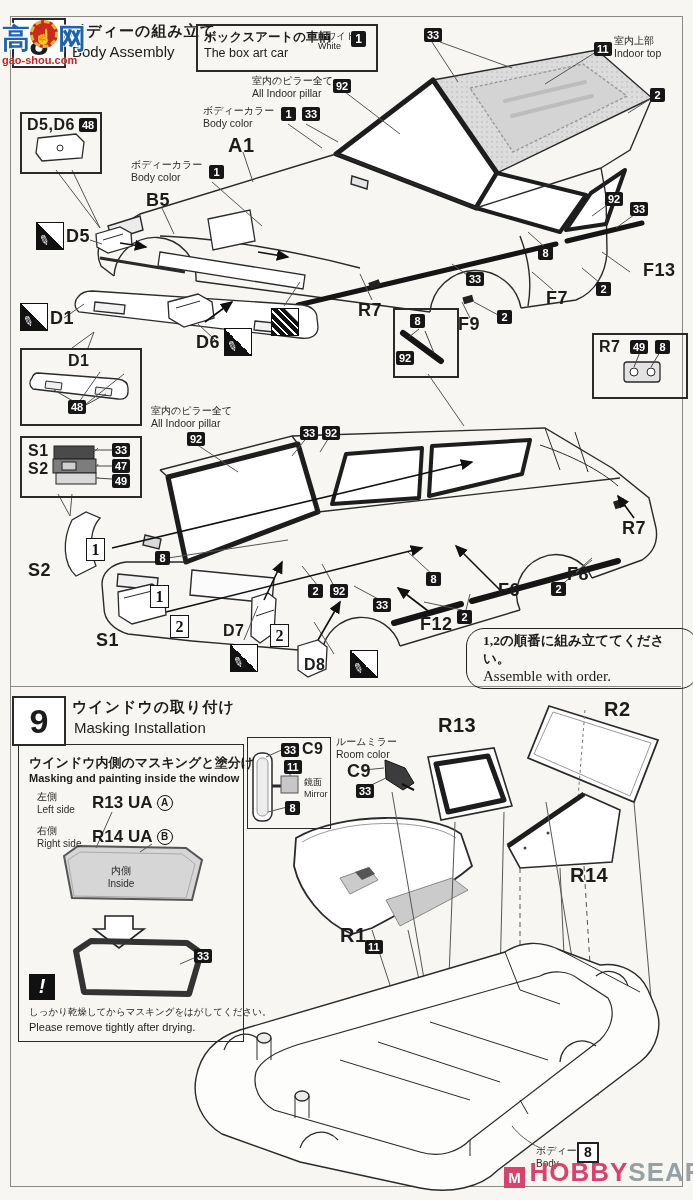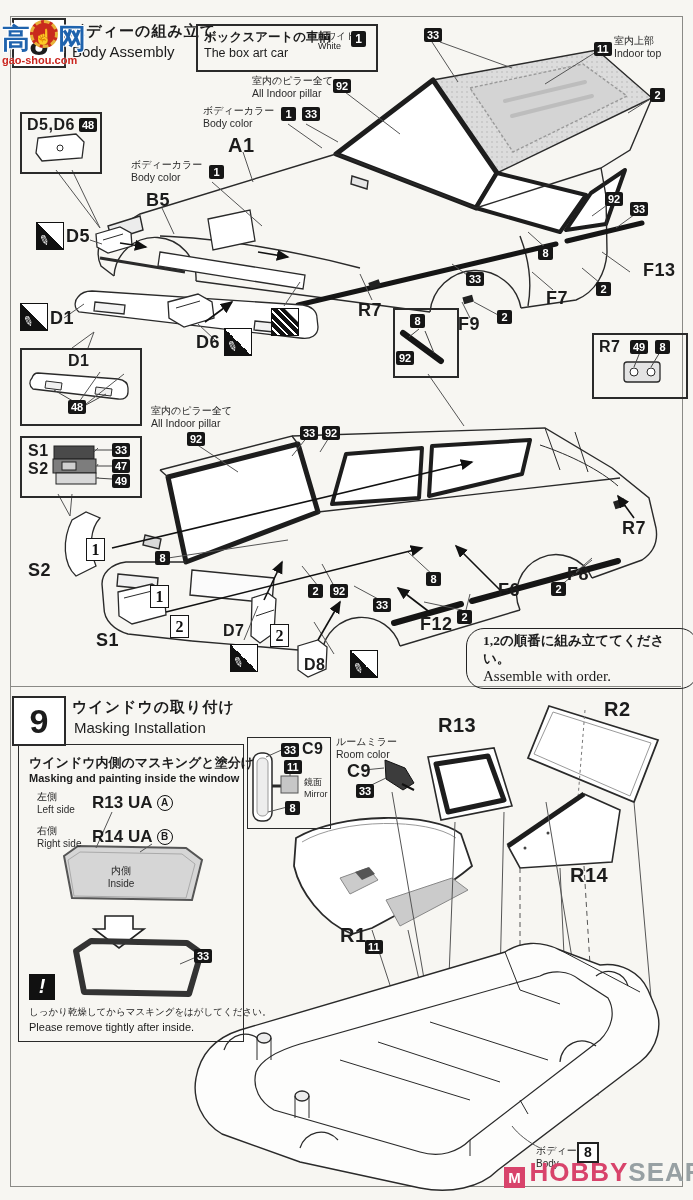--- a/index.html
+++ b/index.html
@@ -430,21 +430,21 @@
     <span class="en" style="font-size:10px">Right side</span>
   </div>
   <div class="abs" style="left:92px;top:827px;font-weight:bold;font-size:17px"><span>R14 UA</span> <span class="circ">B</span></div>
   <div class="duo" style="left:86px;top:864px;width:70px;text-align:center">
     <span class="jp" style="font-size:10px">内側</span>
     <span class="en" style="font-size:10px">Inside</span>
   </div>
   <span class="badge" style="left:194px;top:949px">33</span>
   <div class="exclicon" style="left:29px;top:974px">!</div>
   <div class="abs" style="left:29px;top:1006px;font-size:9.5px">しっかり乾燥してからマスキングをはがしてください。</div>
-  <div class="abs" style="left:29px;top:1021px;font-size:11px">Please remove tightly after inside.</div>
+  <div class="abs" style="left:29px;top:1021px;font-size:11px">Please remove tightly after drying.</div>
 
   <div class="box" style="left:247px;top:737px;width:82px;height:90px;border-width:1.5px"></div>
   <span class="badge" style="left:281px;top:743px">33</span>
   <div class="plabel sm" style="left:302px;top:740px">C9</div>
   <span class="badge" style="left:284px;top:760px">11</span>
   <span class="badge" style="left:285px;top:801px">8</span>
   <div class="duo" style="left:304px;top:777px">
     <span class="jp" style="font-size:9px">鏡面</span>
     <span class="en" style="font-size:9px">Mirror</span>
   </div>

